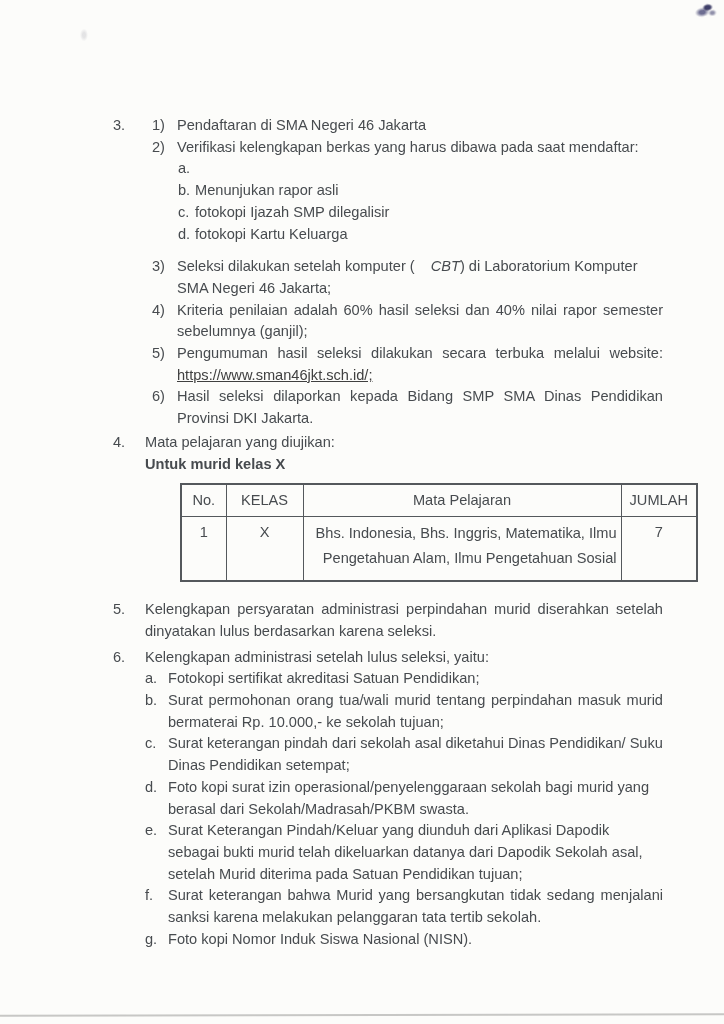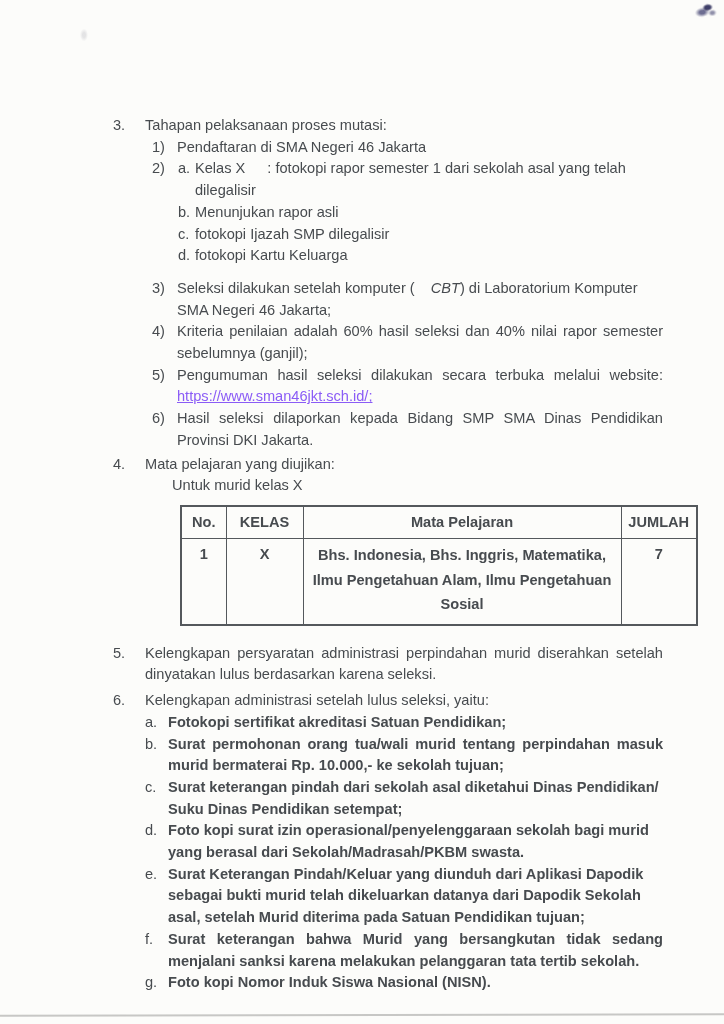--- a/index.html
+++ b/index.html
@@ -32,35 +32,35 @@
   .step-gap { margin-top:11px; }
 
   
   .let { display:flex; padding-left:1px; }
   .let .lnum { width:17px; flex:none; }
   .let .lbod { flex:1 1 auto; min-width:0; }
 
   
   .let6 { display:flex; }
   .let6 .lnum { width:23px; flex:none; }
-  .let6 .lbod { flex:1 1 auto; min-width:0;font-weight:bold; }
+  .let6 .lbod { flex:1 1 auto; min-width:0; }
 
   .just { text-align:justify; }
-  .bold { font-weight:normal;margin-left:27px; }
+  .bold { font-weight:bold; }
   .em { font-style:italic;margin-left:16px; }
   .gap { display:inline-block; width:22px; }
-  .link { color:#8b5cf6; text-decoration:underline; cursor:pointer; }
+  .link { color:#404040; text-decoration:underline; cursor:pointer; }
 
   
   table.mp { border-collapse:collapse; table-layout:fixed; width:516px;
              margin:8px 0 0 35px; border:2px solid #54585c; }
-  .mp td { border:1.5px solid #54585c; text-align:center; overflow:hidden;font-weight:bold; }
+  .mp td { border:1.5px solid #54585c; text-align:center; overflow:hidden; }
   .mp .hrow td { height:29px; padding:1px 2px; vertical-align:middle; }
   .mp .drow td { vertical-align:top; padding:5px 6px 6px; height:52px; }
-  .mp .drow td.mpc { line-height:24.6px; padding:4px 4px 7px; }
+  .mp .drow td.mpc { line-height:24.6px; padding:4px 4px 7px;text-align:right; }
 
   
   .ink-smudge { position:absolute; left:692px; top:2px; width:24px; height:17px;
     background:
       radial-gradient(ellipse 7px 5px at 16px 6px, rgba(52,52,96,0.95) 40%, rgba(52,52,96,0) 75%),
       radial-gradient(ellipse 9px 6px at 10px 10px, rgba(62,62,110,0.75) 30%, rgba(62,62,110,0) 80%),
       radial-gradient(ellipse 5px 4px at 20px 12px, rgba(70,70,115,0.6) 30%, rgba(70,70,115,0) 85%);
     filter:blur(0.4px); transform:rotate(-8deg); }
   .faint-smudge { position:absolute; left:78px; top:27px; width:12px; height:17px;
     background:radial-gradient(ellipse 5px 8px at 6px 8px, rgba(140,140,152,0.22) 30%, rgba(140,140,152,0) 80%); }
@@ -73,37 +73,36 @@
 <div class="page">
   <div class="ink-smudge"></div>
   <div class="faint-smudge"></div>
   <div class="scan-edge-line"></div>
 
   <div class="content">
 
     <div class="sec" id="sec3">
       <div class="num">3.</div>
       <div class="bod">
-        <p>Tahapan pelaksanaan proses mutasi:</p>
 
         <div class="step">
           <div class="snum">1)</div>
           <div class="sbod">
               <p>Pendaftaran di SMA Negeri 46 Jakarta</p>
             </div>
         </div>
 
         <div class="step">
           <div class="snum">2)</div>
           <div class="sbod">
+            <p>Verifikasi kelengkapan berkas yang harus dibawa pada saat mendaftar:</p>
 
             <div class="let">
               <div class="lnum">a.</div>
               <div class="lbod">
-                <p><span>Kelas X</span><span class="gap"></span><span>: fotokopi rapor semester 1 dari sekolah asal yang telah dilegalisir</span></p>
               </div>
             </div>
 
             <div class="let">
               <div class="lnum">b.</div>
               <div class="lbod">
                   <p>Menunjukan rapor asli</p>
                 </div>
             </div>
 

